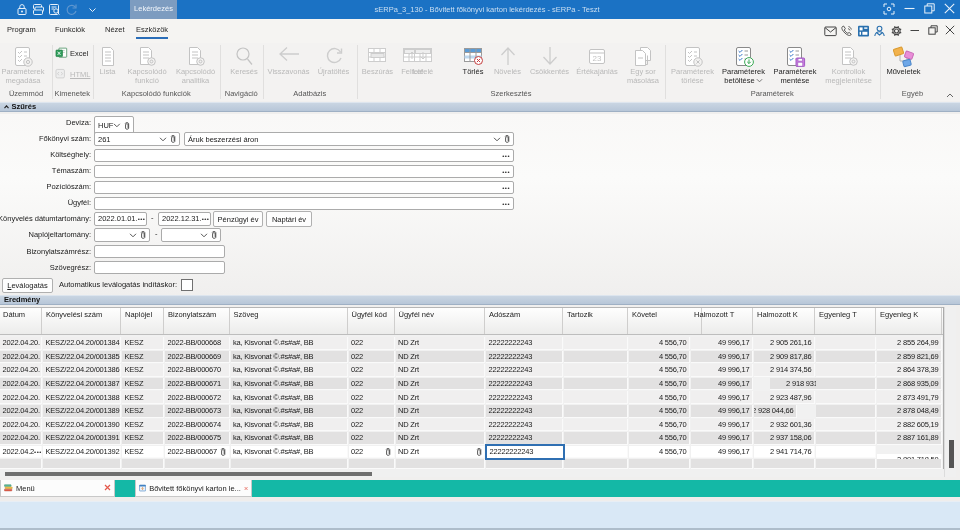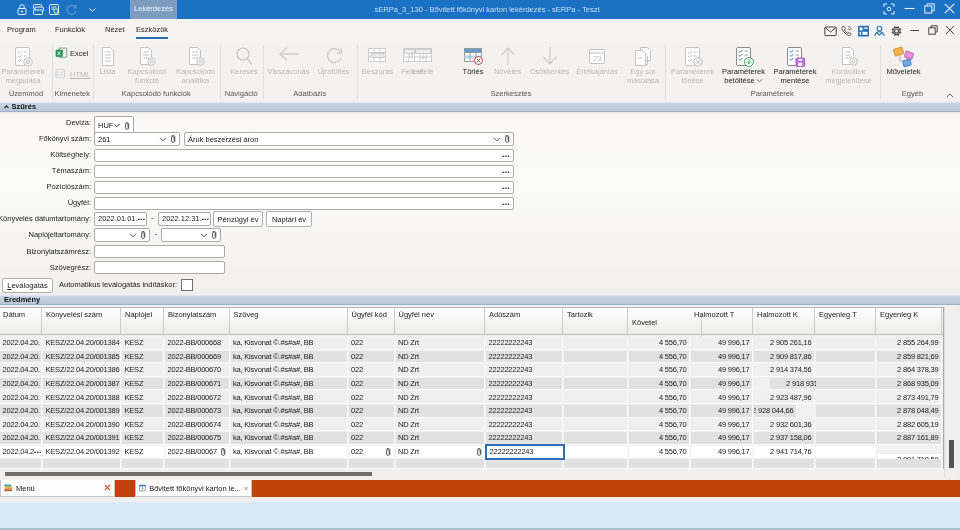--- a/index.html
+++ b/index.html
@@ -69,21 +69,21 @@
 .cell .clip { margin-left:auto; }
 #focuscell { position:absolute; left:485px; top:135.6px; width:80px; height:16.5px;
   border:2px solid #2f6fb2; background:#fff; font-size:7.5px; padding:1.5px 0 0 2.5px; letter-spacing:-0.2px; }
 #vscroll { position:absolute; left:944px; top:307px; width:12px; height:170px; background:#f0f0f0;
   border-left:1px solid #dcdcdc; }
 #vthumb { position:absolute; left:4px; top:133px; width:5px; height:28px; background:#555; }
 #hscroll { position:absolute; left:0; top:469px; width:944px; height:8px; background:#f0f0f0; }
 #hthumb { position:absolute; left:5px; top:3px; width:367px; height:4px; background:#6f6f6f; }
 
 
-#tabbar { position:absolute; left:0; top:480px; width:960px; height:17px; background:#c2410c; }
+#tabbar { position:absolute; left:0; top:480px; width:960px; height:17px; background:#14b8a6; }
 .btab { position:absolute; top:0; height:17px; background:#fcfcfc; border:1px solid #c8c8c8;
   border-top:none; display:flex; align-items:center; gap:3px; font-size:7.5px; padding:0 3px; white-space:nowrap; overflow:hidden; }
 #statusbar { position:absolute; left:0; top:501px; width:960px; height:29px; background:#d9e8f6;
   border-top:1px solid #e8eef5; }
 #statusbar:after { content:""; position:absolute; left:0; bottom:0; width:100%; height:2px; background:#aebdcb; }
 #strip { position:absolute; left:0; top:497px; width:960px; height:4px; background:#efedec; }
 </style></head><body>
 
 <div id="titlebar">
   <div class="qicons">
@@ -509,21 +509,21 @@
   <div id="ghead">
       <div class="hcell" style="left:0px;width:42px;">Dátum</div>
       <div class="hcell" style="left:43px;width:78px;">Könyvelési szám</div>
       <div class="hcell" style="left:122px;width:42px;">Naplójel</div>
       <div class="hcell" style="left:165px;width:64.5px;">Bizonylatszám</div>
       <div class="hcell" style="left:230.5px;width:117px;">Szöveg</div>
       <div class="hcell" style="left:348.5px;width:46px;">Ügyfél kód</div>
       <div class="hcell" style="left:395.5px;width:89.5px;">Ügyfél név</div>
       <div class="hcell" style="left:486px;width:77px;">Adószám</div>
       <div class="hcell" style="left:564px;width:64px;">Tartozik</div>
-      <div class="hcell" style="left:629px;width:73px;margin-top:8px;">Követel</div>
+      <div class="hcell" style="left:629px;width:73px;">Követel</div>
       <div class="hcell" style="left:691px;width:62px;">Halmozott T</div>
       <div class="hcell" style="left:754px;width:61px;">Halmozott K</div>
       <div class="hcell" style="left:816px;width:60px;">Egyenleg T</div>
       <div class="hcell" style="left:877px;width:65px;">Egyenleg K</div>
     </div>
 <div class="trow light" style="top:29.0px;height:12.6px;">
       <div class="cell al" style="left:0px;width:42px;">2022.04.20.</div>
       <div class="cell al" style="left:43px;width:78px;">KESZ/22.04.20/001384</div>
       <div class="cell al" style="left:122px;width:42px;">KESZ</div>
       <div class="cell al" style="left:165px;width:64.5px;">2022-BB/000668</div>

